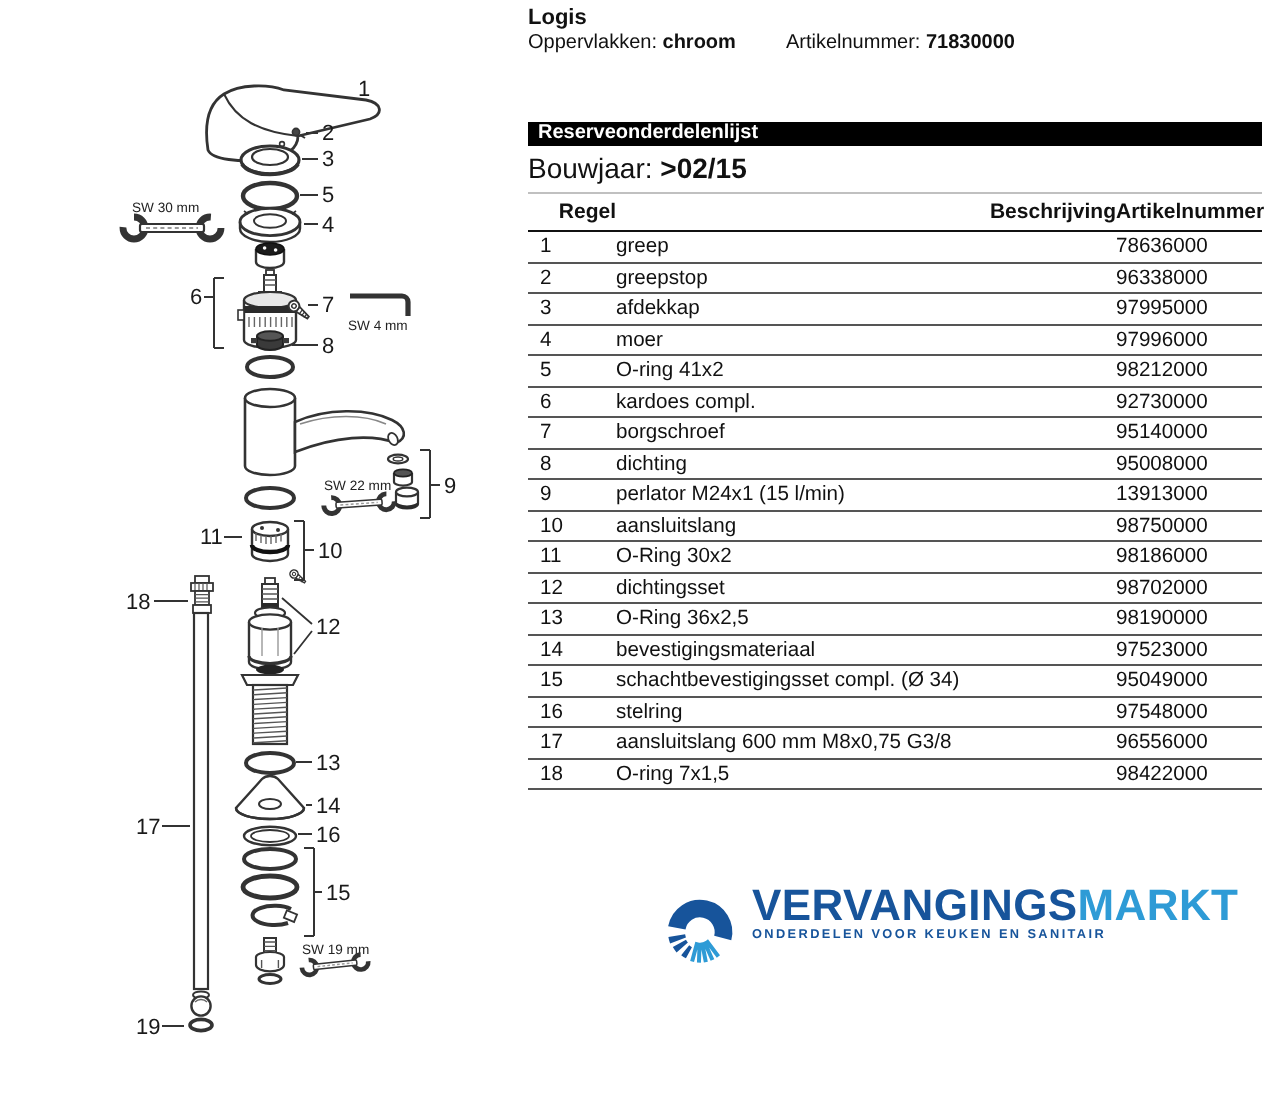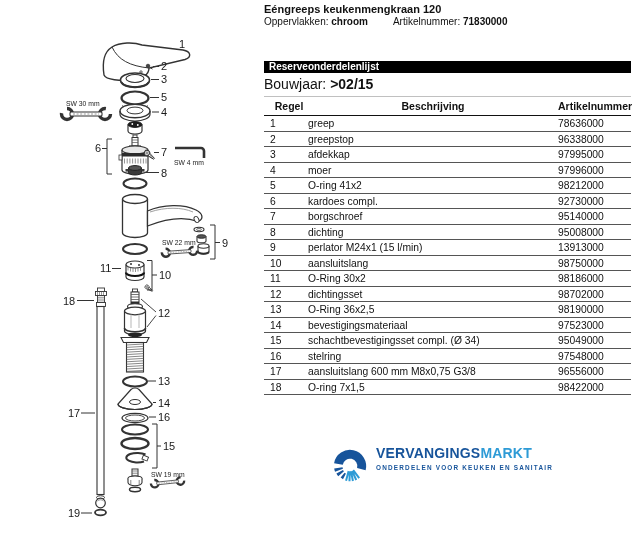--- a/index.html
+++ b/index.html
@@ -16,29 +16,29 @@
   .hline3{font-size:10px;}
   .hline3 .gap{display:inline-block;width:20px;}
   .section-bar{position:absolute;left:6px;top:61px;width:362px;height:12px;background:#000000;
                color:#fff;font-weight:bold;font-size:10px;line-height:12px;padding-left:5px;}
   .bouwjaar{position:absolute;left:6px;top:76px;width:367px;font-size:14px;
             border-bottom:1px solid #c0c0c0;padding-bottom:4px;}
   .bouwjaar .b{font-weight:bold;}
   table.parts{position:absolute;left:6px;top:98px;width:367px;border-collapse:collapse;
               table-layout:fixed;font-size:10.3px;}
   table.parts col.c1{width:44px;} table.parts col.c2{width:250px;} table.parts col.c3{width:73px;}
-  table.parts th{font-size:10.5px;font-weight:bold;text-align:center;padding:2px 0 3px 0;
+  table.parts th{font-size:10.5px;font-weight:bold;text-align:right;padding:2px 0 3px 0;
                  border-bottom:1.5px solid #111;}
   table.parts th.c1,table.parts td:first-child{padding-left:6px;}
   table.parts td{height:11px;padding:2px 0 1px 0;line-height:11.5px;border-bottom:1px solid #555;
                  white-space:nowrap;overflow:hidden;}
   
   .logo{position:absolute;left:72px;top:444px;display:flex;align-items:flex-start;}
   .logo-text{margin-left:6px;}
-  .logo-name{font-size:14px;font-weight:bold;letter-spacing:0.2px;line-height:18px;white-space:nowrap;}
+  .logo-name{font-size:22px;font-weight:bold;letter-spacing:0.2px;line-height:18px;white-space:nowrap;}
   .logo-tag{font-size:6.4px;font-weight:bold;letter-spacing:1.2px;margin-top:2px;white-space:nowrap;}
 </style>
 </head>
 <body>
 
 <div id="page">
 
   <svg id="diagram" viewBox="0 0 258 550" xmlns="http://www.w3.org/2000/svg">
     <defs>
       <g id="wrench">
@@ -257,21 +257,21 @@
     <text class="plbl" x="63" y="304.5">18</text>
     <line x1="81" y1="413" x2="95" y2="413" stroke="#333" stroke-width="1"></line>
     <text class="plbl" x="68" y="417">17</text>
     <line x1="81" y1="513" x2="92" y2="513" stroke="#333" stroke-width="1"></line>
     <text class="plbl" x="68" y="517">19</text>
   </svg>
 
   <div id="right-pane">
 
     <div class="doc-header">
-      <div class="b">Eéngreeps keukenmengkraan 120</div>
+      <div class="b">Logis</div>
       <div class="hline3">
         <span>Oppervlakken:</span>
         <span class="b">chroom</span>
         <span class="gap"></span>
         <span>Artikelnummer:</span>
         <span class="b">71830000</span>
       </div>
     </div>
 
     <div class="section-bar">Reserveonderdelenlijst</div>

